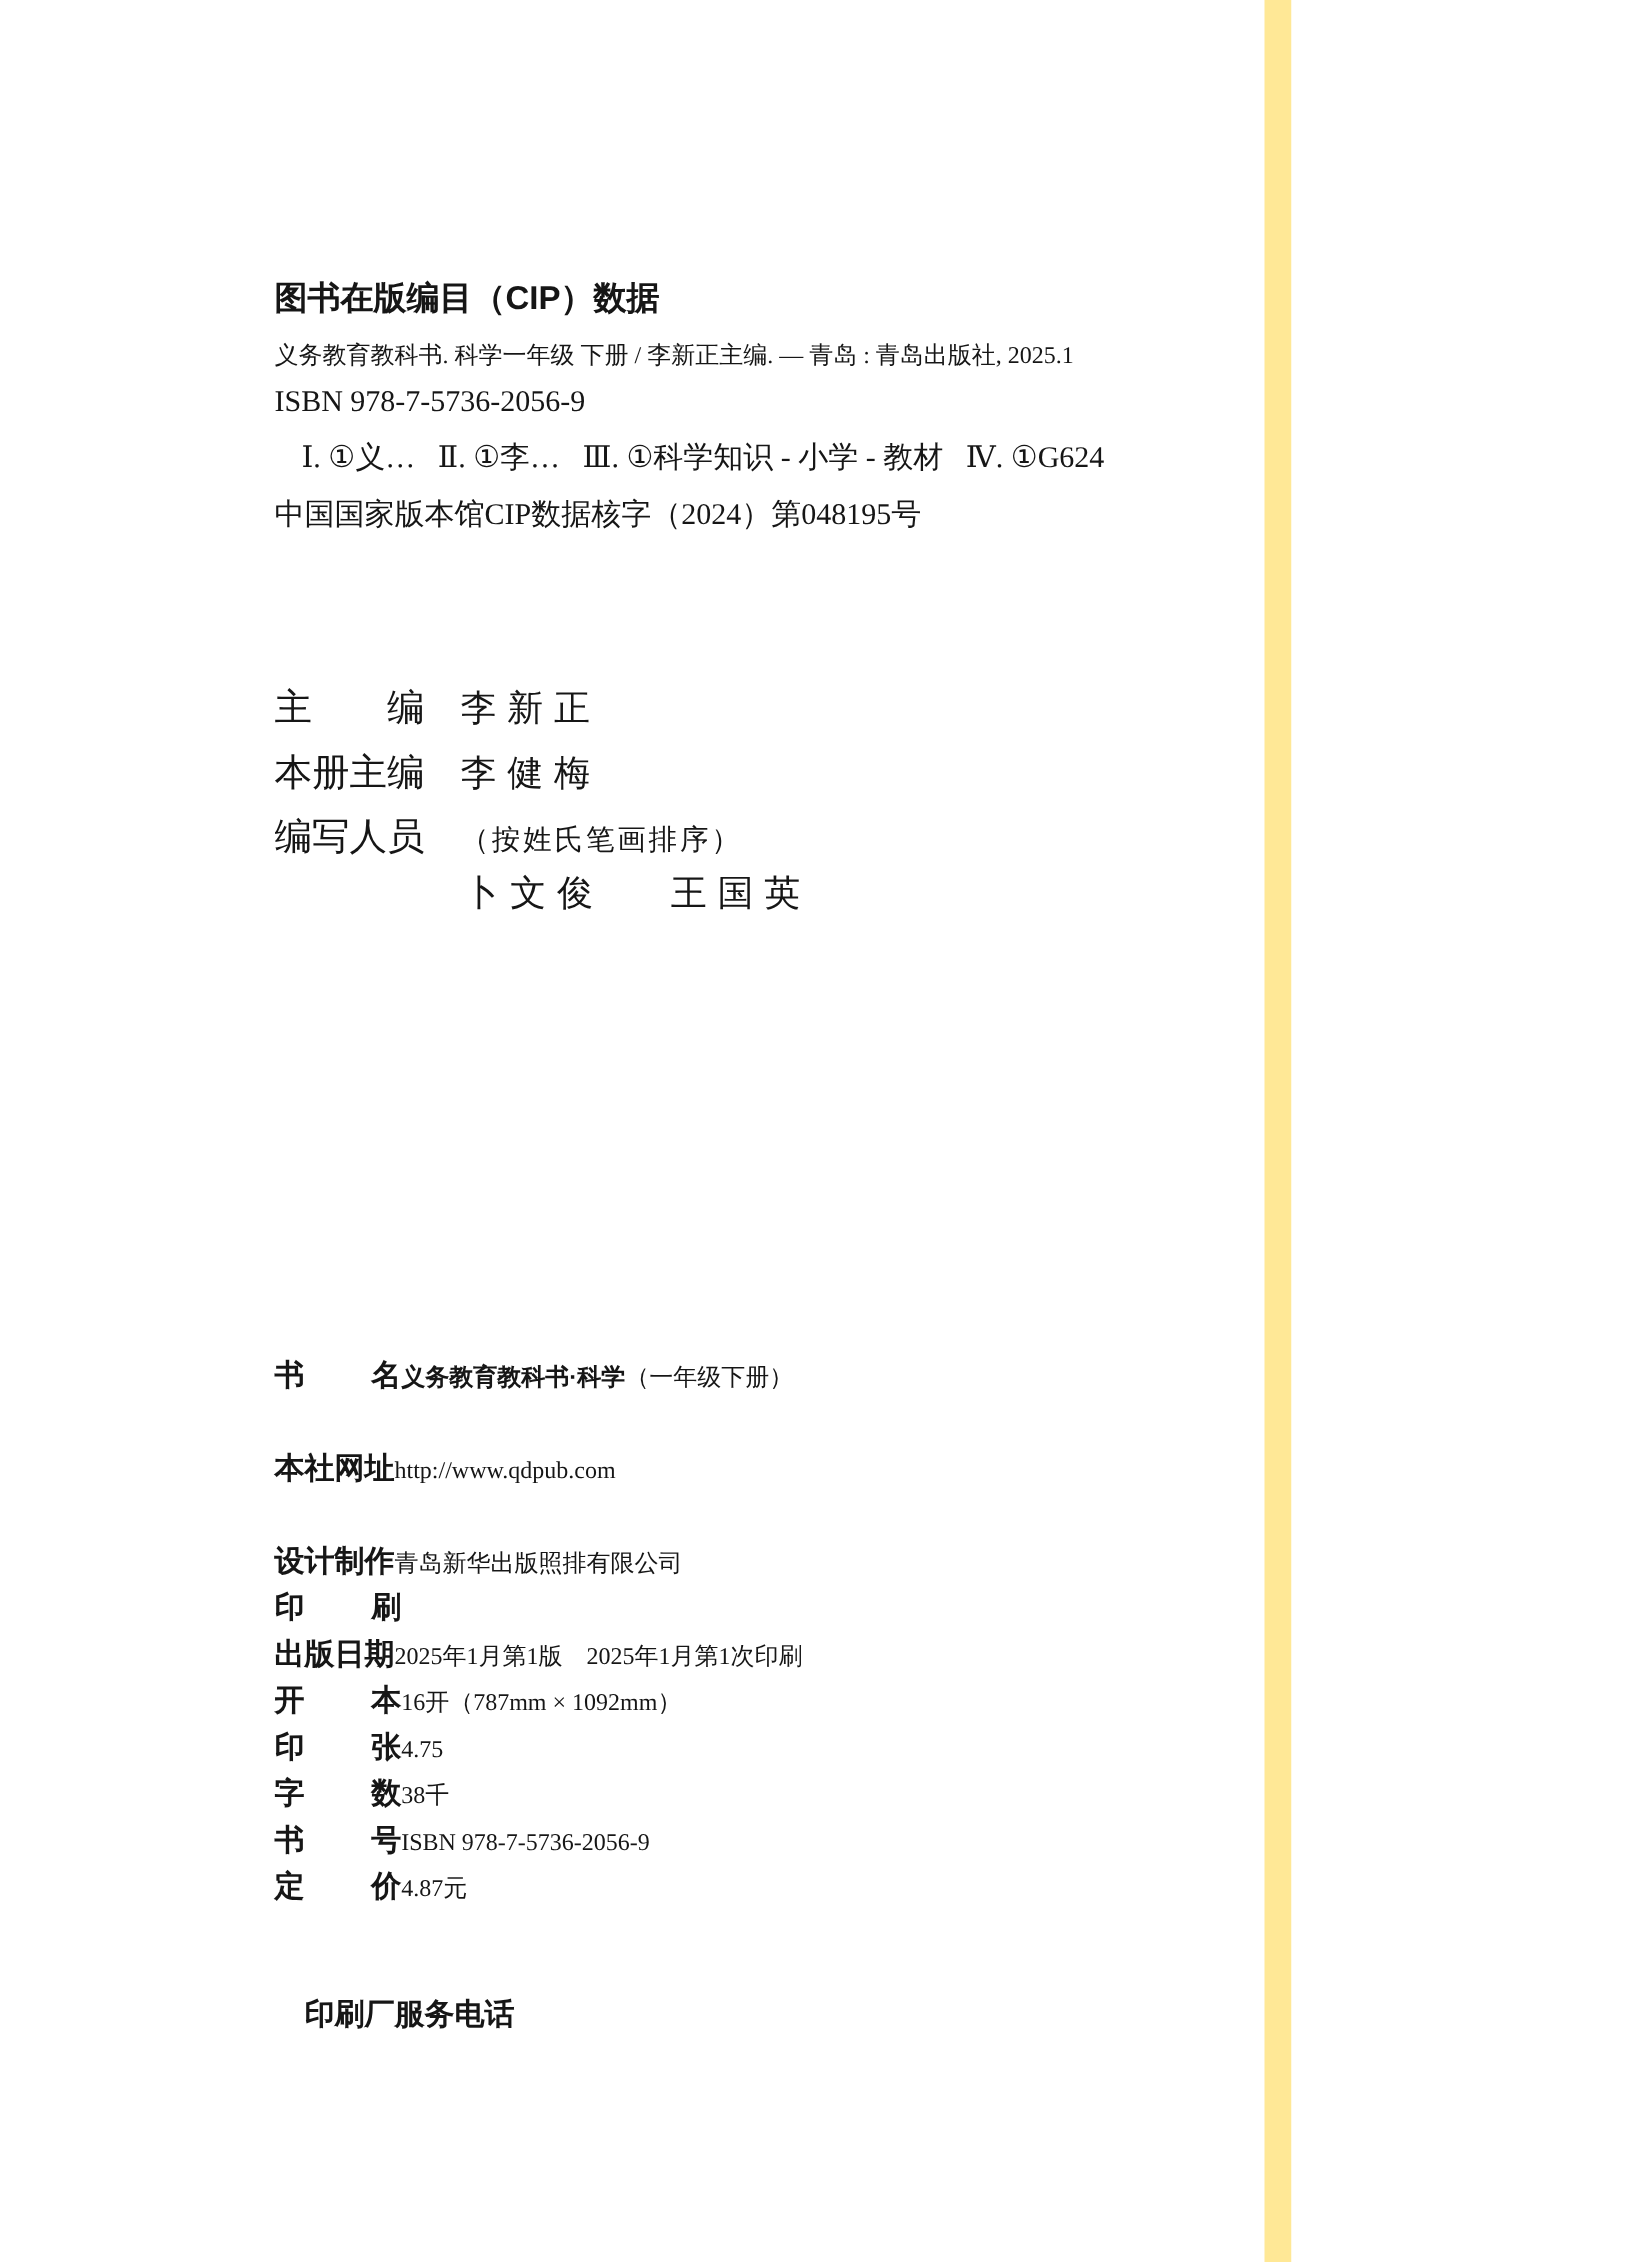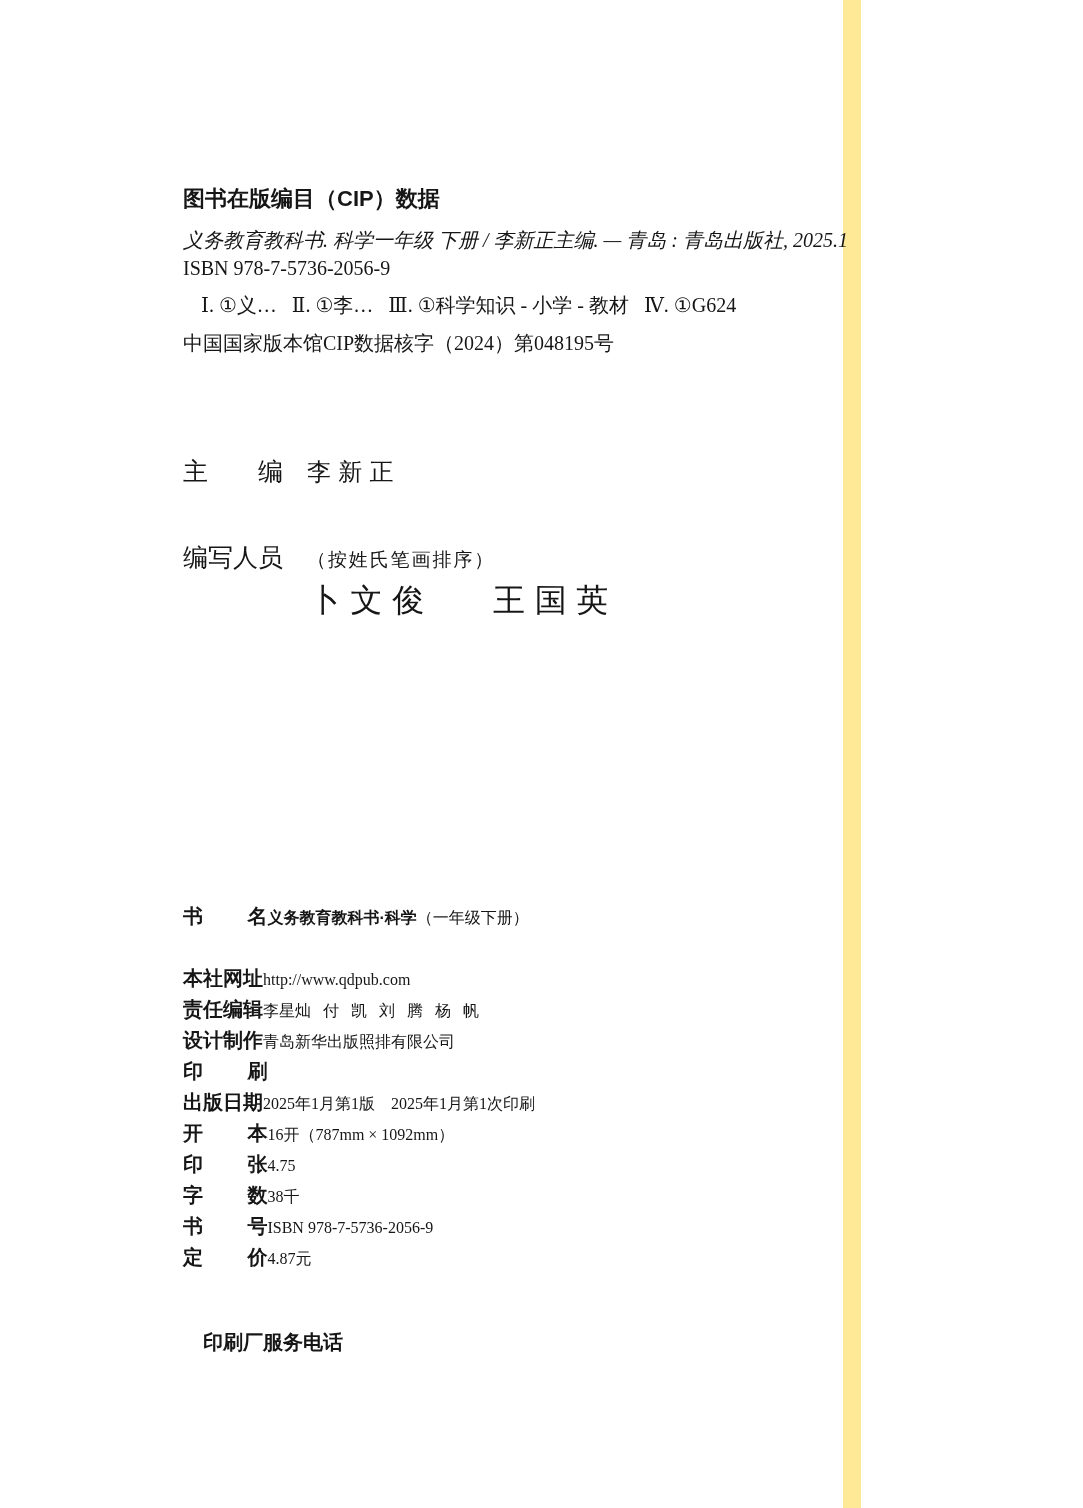--- a/index.html
+++ b/index.html
@@ -31,35 +31,35 @@
     font-weight: 700;
   }
   .kai {
     font-family: "DejaVu Serif", "Liberation Serif", serif;
     font-weight: 400;
   }
   .abs { position: absolute; line-height: 1.15; white-space: pre; }
 
   
   .cip-title   { left: 183px; top: 186px; font-size: 22px; }
-  .cip-line1   { left: 183px; top: 229px; font-size: 20px; font-style: italic; }
+  .cip-line1   { left: 183px; top: 229px; font-size: 16px; }
   .cip-line2   { left: 183px; top: 257px; font-size: 20px; }
   .cip-line3   { left: 201px; top: 294px; font-size: 20px; text-align: center; }
   .cip-line4   { left: 183px; top: 332px; font-size: 20px; }
 
   
   .ed-row { position: absolute; left: 183px; display: flex; align-items: baseline; white-space: pre; }
   .ed-row .ed-label { font-size: 25px; white-space: pre; }
   .ed-row .ed-value { margin-left: 24px; font-size: 24px; letter-spacing: 0.30em; white-space: pre; }
   .ed-row .ed-note  { margin-left: 24px; font-size: 19px; letter-spacing: 0.10em; white-space: pre; }
   .ed-row1 { top: 455px; }
   .ed-row2 { top: 498px; }
   .ed-row3 { top: 541px; }
   .ed-row4 { top: 579px; left: 309px; }
-  .ed-row4 .ed-names { font-size: 32px; letter-spacing: 0.30em; white-space: pre; }
+  .ed-row4 .ed-names { font-size: 24px; letter-spacing: 0.30em; white-space: pre; }
 
   
   .co-row { position: absolute; left: 183px; display: flex; align-items: baseline; white-space: pre; }
   .co-label { font-size: 20px; white-space: pre; min-width: 80px; }
   .co-value { font-size: 16px; white-space: pre; }
   .co-value .vb { font-family: "Liberation Sans", "DejaVu Sans", sans-serif; font-weight: 700; }
   .footer-line { position: absolute; left: 183px; font-size: 20px; white-space: pre; }
   .footer-phones { font-family: "Liberation Serif", "DejaVu Serif", serif; font-weight: 700; margin-left: 20px; }
 </style>
 </head>
@@ -72,39 +72,39 @@
   <div class="abs cip-title hei">图书在版编目（CIP）数据</div>
   <div class="abs cip-line1 song">义务教育教科书. 科学一年级 下册 / 李新正主编. — 青岛 : 青岛出版社, 2025.1</div>
   <div class="abs cip-line2 song">ISBN 978-7-5736-2056-9</div>
   <div class="abs cip-line3 song">Ⅰ. ①义…   Ⅱ. ①李…   Ⅲ. ①科学知识 - 小学 - 教材   Ⅳ. ①G624</div>
   <div class="abs cip-line4 song">中国国家版本馆CIP数据核字（2024）第048195号</div>
 
   <div class="ed-row ed-row1">
     <span class="ed-label song">主        编</span>
     <span class="ed-value kai">李新正</span>
   </div>
+  <div class="ed-row ed-row2">
+    <span class="ed-label song">本册主编</span>
+    <span class="ed-value kai">李健梅</span>
+  </div>
   <div class="ed-row ed-row3">
     <span class="ed-label song">编写人员</span>
     <span class="ed-note kai">（按姓氏笔画排序）</span>
   </div>
   <div class="ed-row ed-row4">
     <span class="ed-names kai">卜文俊   王国英</span>
   </div>
 
   <div class="co-row" style="top:903px">
     <span class="co-label hei">书        名</span>
     <span class="co-value song"><span class="vb">义务教育教科书·科学</span><span>（一年级下册）</span></span>
   </div>
   <div class="co-row" style="top:965px">
     <span class="co-label hei">本社网址</span>
     <span class="co-value song">http://www.qdpub.com</span>
-  </div>
-  <div class="co-row" style="top:996px">
-    <span class="co-label hei">责任编辑</span>
-    <span class="co-value song">李星灿   付   凯   刘   腾   杨   帆</span>
   </div>
   <div class="co-row" style="top:1027px">
     <span class="co-label hei">设计制作</span>
     <span class="co-value song">青岛新华出版照排有限公司</span>
   </div>
   <div class="co-row" style="top:1058px">
     <span class="co-label hei">印        刷</span>
     <span class="co-value song"></span>
   </div>
   <div class="co-row" style="top:1089px">

